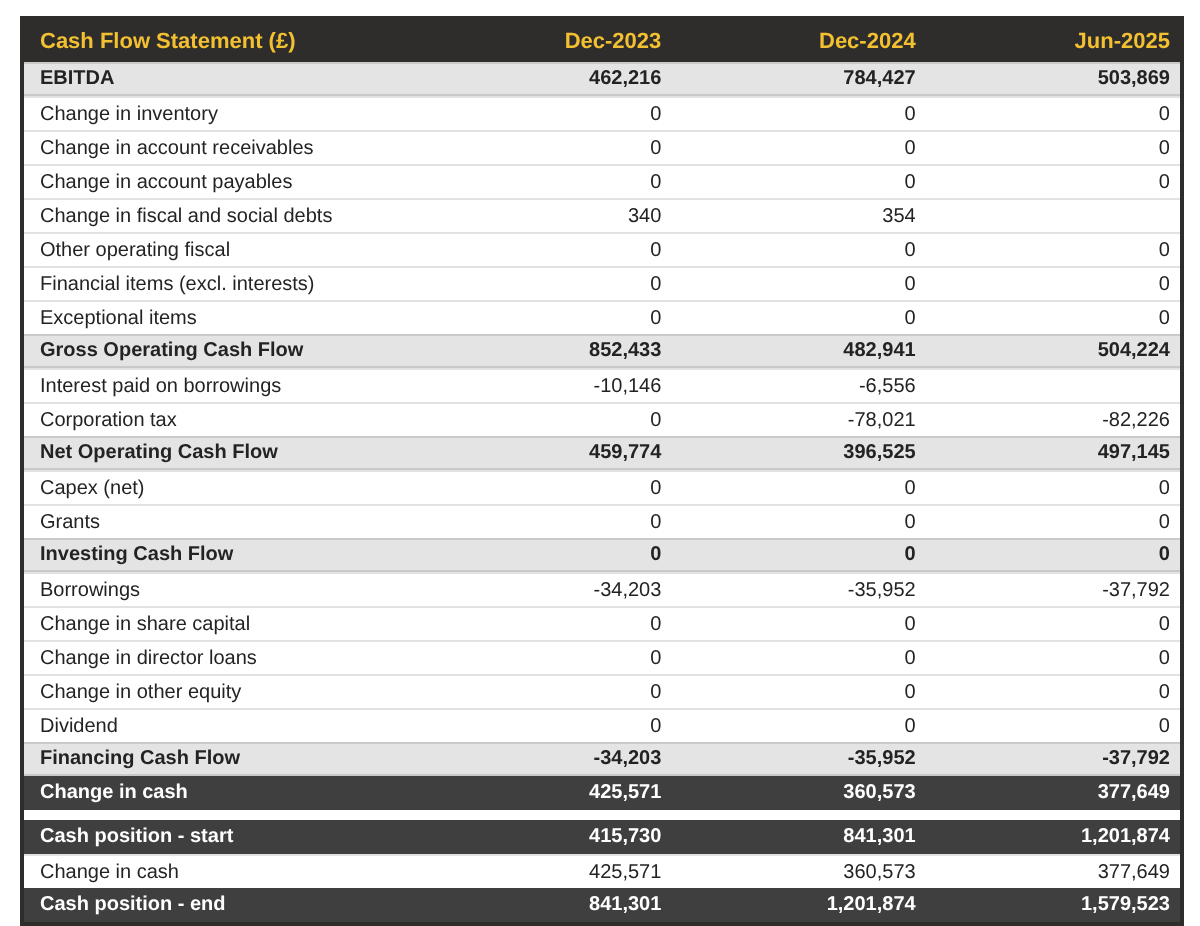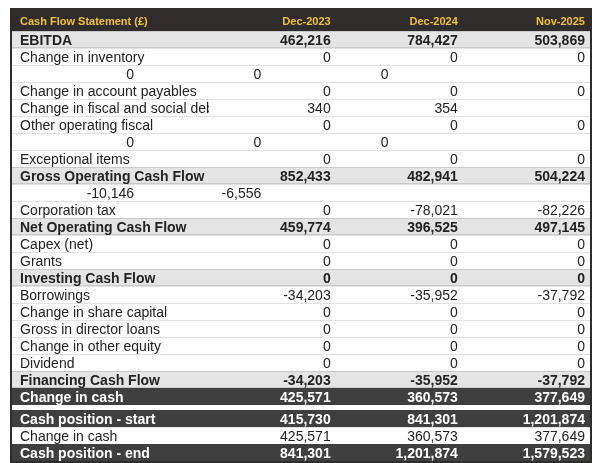--- a/index.html
+++ b/index.html
@@ -22,21 +22,21 @@
     height: 21px;
     background: var(--header-bg, #2e2d2c);
     color: var(--header-text, #f2c030);
     font-weight: bold;
     font-size: 11px;
   }
   .row {
     display: flex;
     align-items: center;
     height: 17px;
-    font-size: 14px;
+    font-size: 10px;
     color: var(--body-text, #232323);
     background: #ffffff;
     border-top: 1px solid var(--row-divider, #e2e2e2);
   }
   .row.normal { background: #ffffff; }
   .row.band {
     background: var(--band-bg, #e4e4e4);
     font-weight: bold;
     border-top: 1px solid #c9c9c9;
     border-bottom: 1px solid #c9c9c9;
@@ -66,36 +66,37 @@
 </style>
 </head>
 <body>
 
 <div class="sheet">
   <div class="thead">
     <div class="cell label">Cash Flow Statement (£)</div>
 
   <div class="cell num">Dec-2023</div>
       <div class="cell num">Dec-2024</div>
-      <div class="cell num">Nov-2025</div>
+      <div class="cell num">Jun-2025</div>
     </div>
   <div id="tbody">
       <div class="row band">
     <div class="cell label">EBITDA</div>
     <div class="cell num">462,216</div>
     <div class="cell num">784,427</div>
     <div class="cell num">503,869</div>
   </div>
       <div class="row normal">
     <div class="cell label">Change in inventory</div>
     <div class="cell num">0</div>
     <div class="cell num">0</div>
     <div class="cell num">0</div>
   </div>
       <div class="row normal">
+    <div class="cell label">Change in account receivables</div>
     <div class="cell num">0</div>
     <div class="cell num">0</div>
     <div class="cell num">0</div>
   </div>
       <div class="row normal">
     <div class="cell label">Change in account payables</div>
     <div class="cell num">0</div>
     <div class="cell num">0</div>
     <div class="cell num">0</div>
   </div>
@@ -104,37 +105,39 @@
     <div class="cell num">340</div>
     <div class="cell num">354</div>
   </div>
       <div class="row normal">
     <div class="cell label">Other operating fiscal</div>
     <div class="cell num">0</div>
     <div class="cell num">0</div>
     <div class="cell num">0</div>
   </div>
       <div class="row normal">
+    <div class="cell label">Financial items (excl. interests)</div>
     <div class="cell num">0</div>
     <div class="cell num">0</div>
     <div class="cell num">0</div>
   </div>
       <div class="row normal">
     <div class="cell label">Exceptional items</div>
     <div class="cell num">0</div>
     <div class="cell num">0</div>
     <div class="cell num">0</div>
   </div>
       <div class="row band">
     <div class="cell label">Gross Operating Cash Flow</div>
     <div class="cell num">852,433</div>
     <div class="cell num">482,941</div>
     <div class="cell num">504,224</div>
   </div>
       <div class="row normal">
+    <div class="cell label">Interest paid on borrowings</div>
     <div class="cell num">-10,146</div>
     <div class="cell num">-6,556</div>
   </div>
       <div class="row normal">
     <div class="cell label">Corporation tax</div>
     <div class="cell num">0</div>
     <div class="cell num">-78,021</div>
     <div class="cell num">-82,226</div>
   </div>
       <div class="row band">
@@ -167,21 +170,21 @@
     <div class="cell num">-35,952</div>
     <div class="cell num">-37,792</div>
   </div>
       <div class="row normal">
     <div class="cell label">Change in share capital</div>
     <div class="cell num">0</div>
     <div class="cell num">0</div>
     <div class="cell num">0</div>
   </div>
       <div class="row normal">
-    <div class="cell label">Gross in director loans</div>
+    <div class="cell label">Change in director loans</div>
     <div class="cell num">0</div>
     <div class="cell num">0</div>
     <div class="cell num">0</div>
   </div>
       <div class="row normal">
     <div class="cell label">Change in other equity</div>
     <div class="cell num">0</div>
     <div class="cell num">0</div>
     <div class="cell num">0</div>
   </div>

